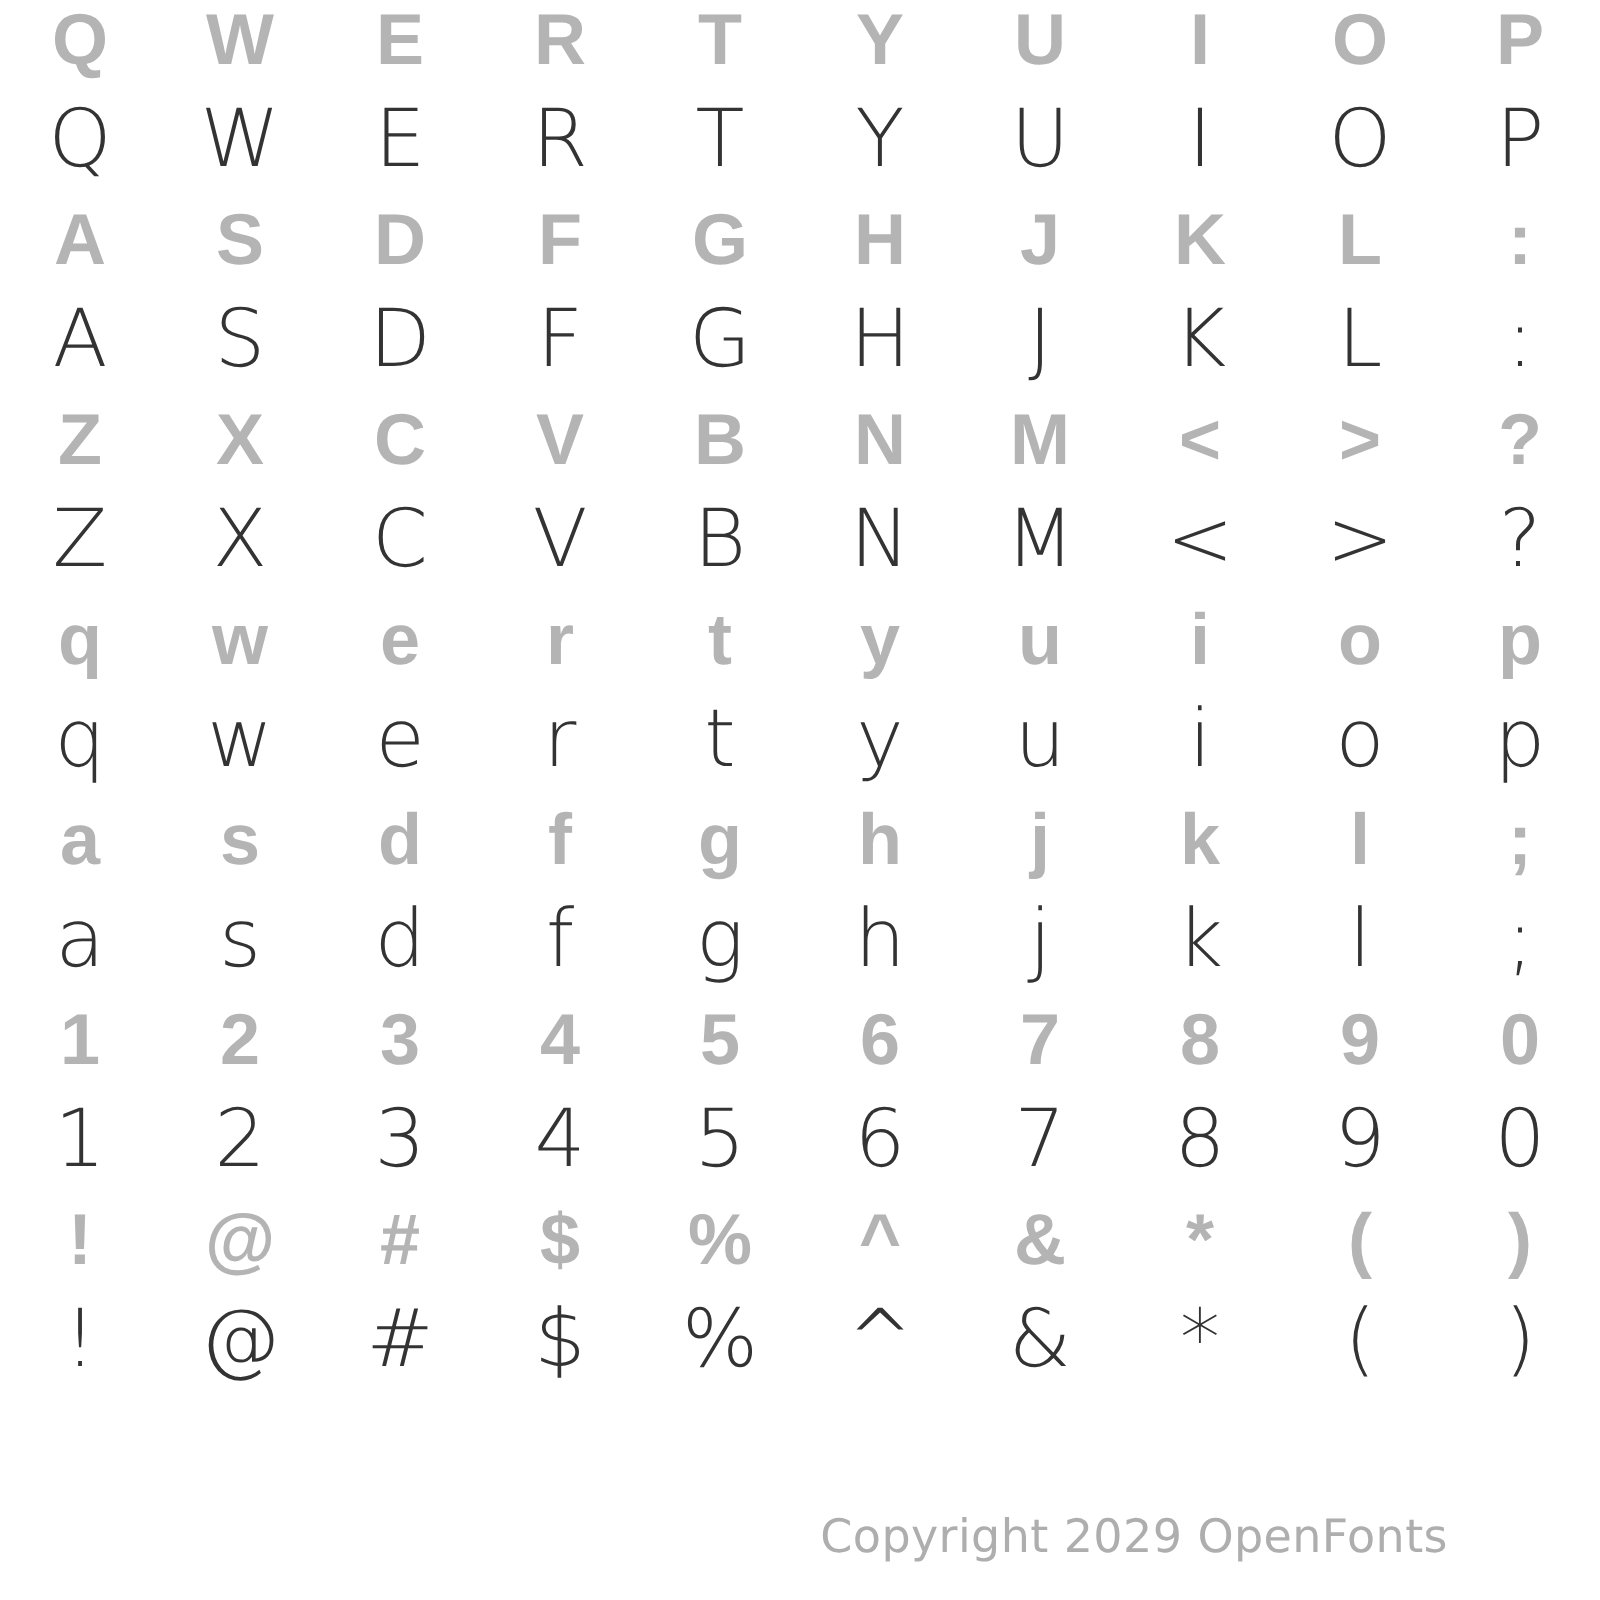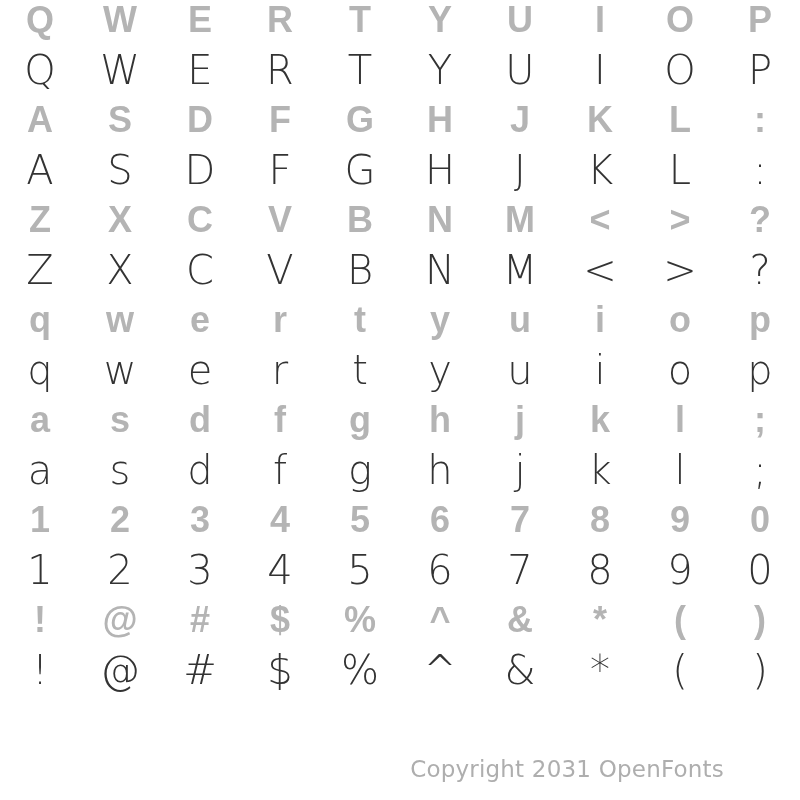--- a/index.html
+++ b/index.html
@@ -225,14 +225,14 @@
         <span class="cell">#</span>
         <span class="cell">$</span>
         <span class="cell">%</span>
         <span class="cell">^</span>
         <span class="cell">&amp;</span>
         <span class="cell">*</span>
         <span class="cell">(</span>
         <span class="cell">)</span>
       </div>
     </div>
-  <div class="footer">Copyright 2031 OpenFonts</div>
+  <div class="footer">Copyright 2029 OpenFonts</div>
 </div>
 
 </body></html>

